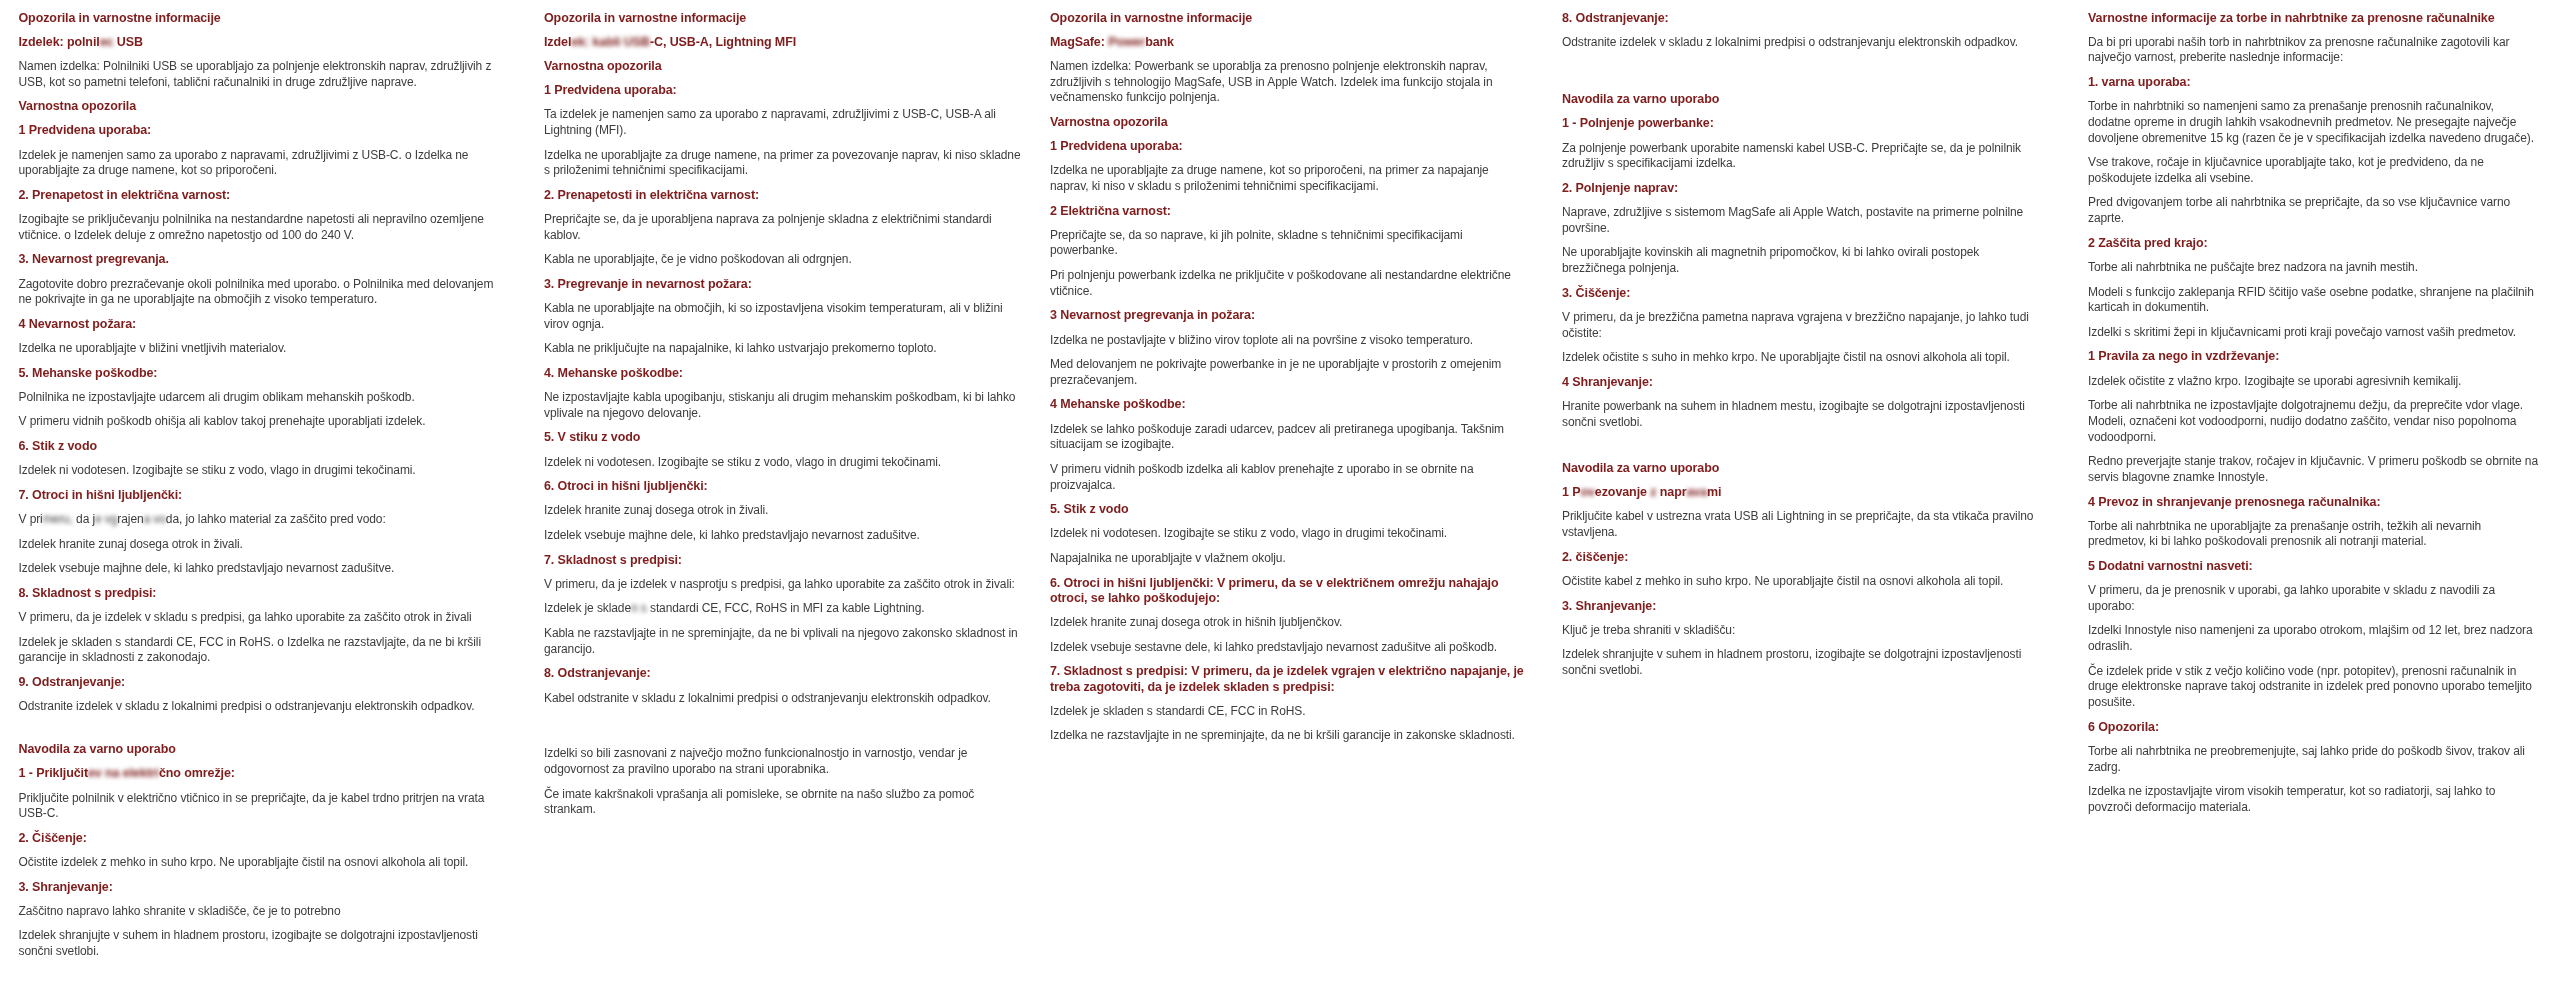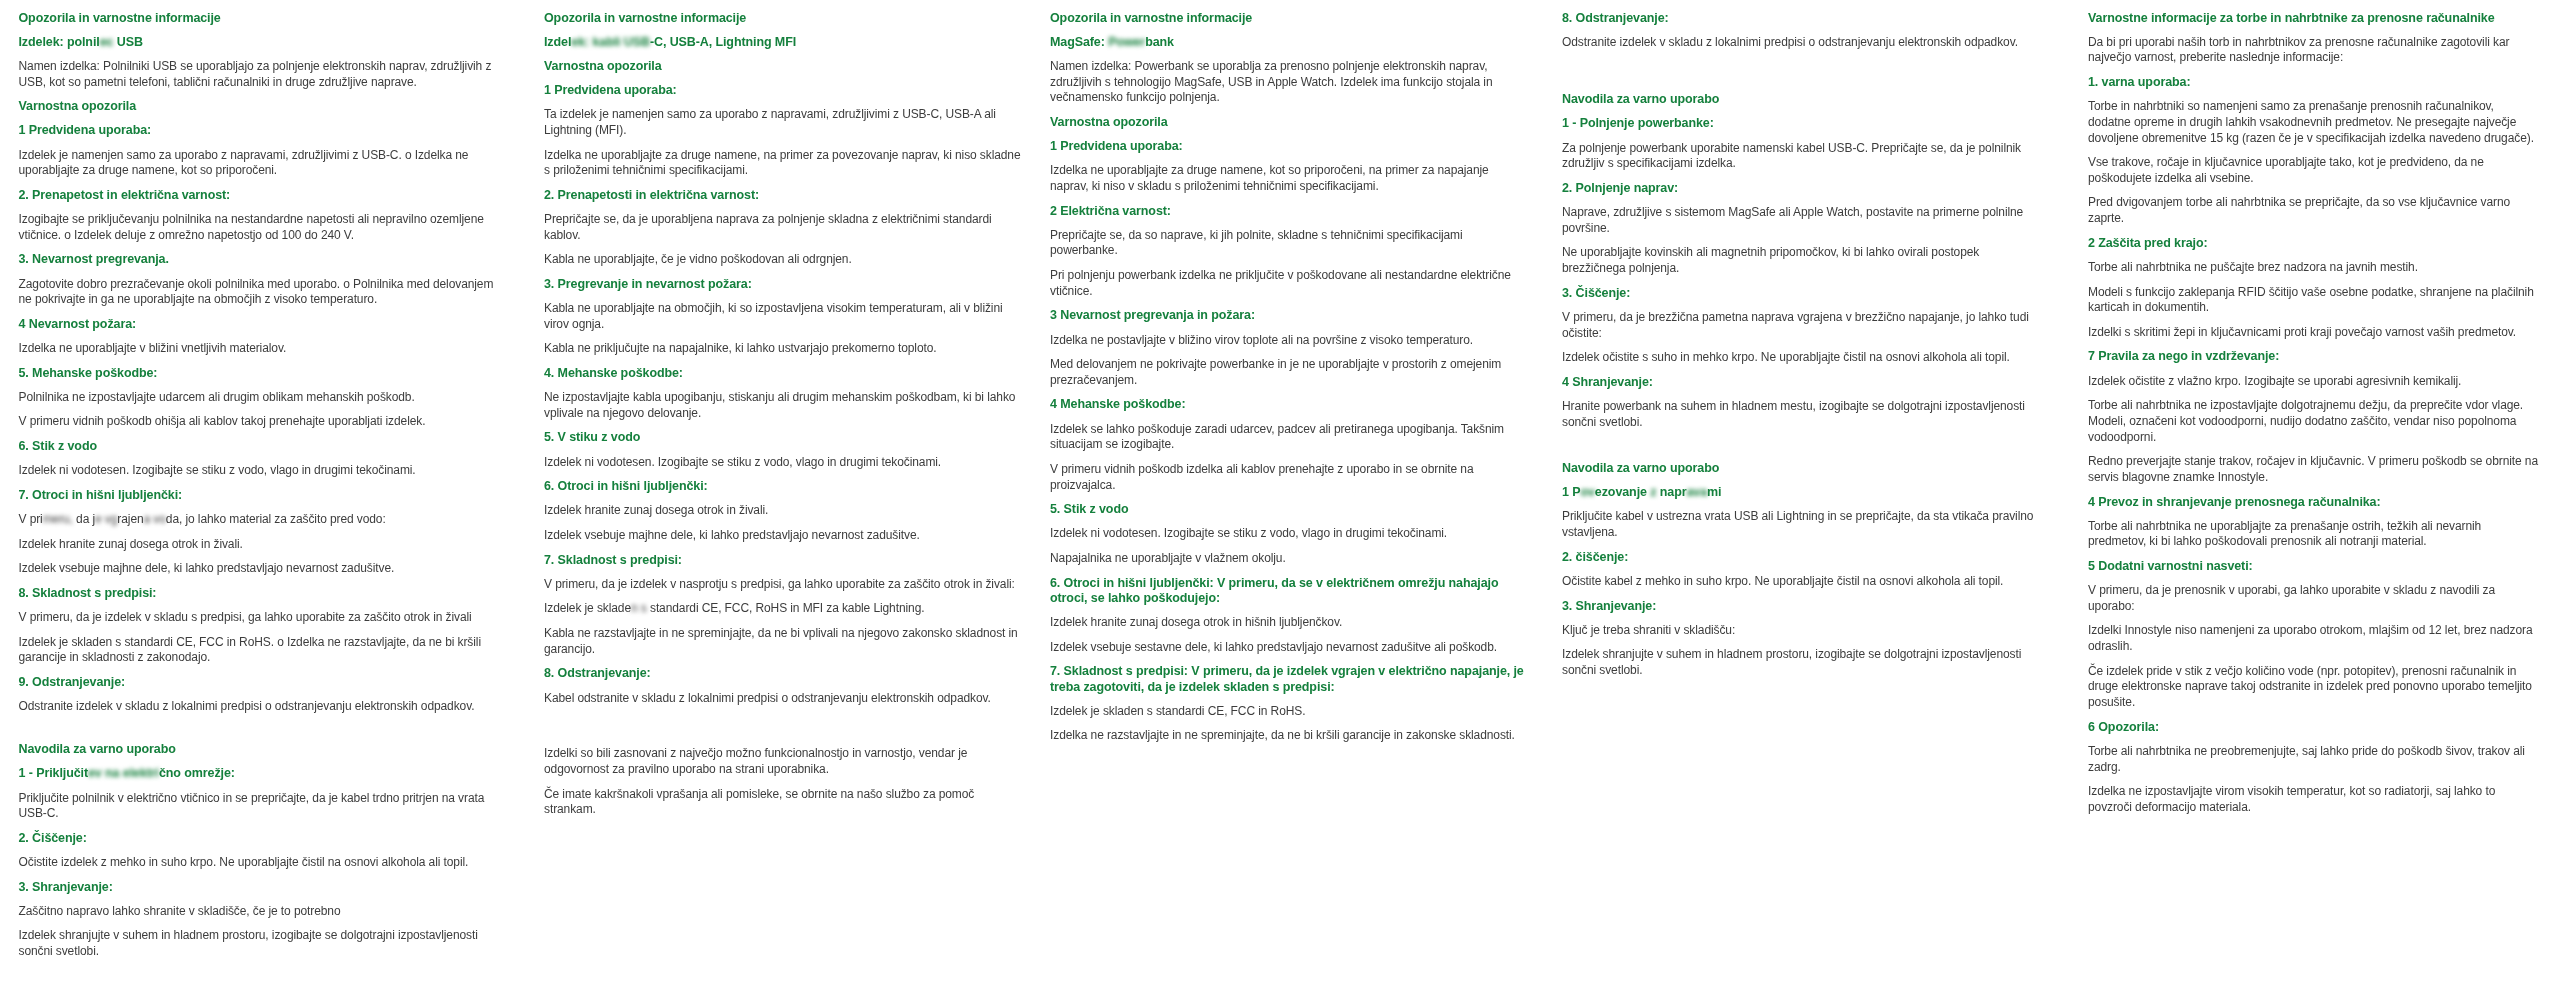--- a/index.html
+++ b/index.html
@@ -4,21 +4,21 @@
 <style>
   html,body{margin:0;padding:0;}
   body{
     width:2576px;height:1006px;background:#ffffff;position:relative;overflow:hidden;
     font-family:"Liberation Sans",sans-serif;
     -webkit-font-smoothing:antialiased;
   }
   .doc{position:absolute;inset:0;}
   .col{position:absolute;top:10.5px;}
   .col .h{
-    font-size:12.5px;font-weight:700;color:#15803d;
+    font-size:12.5px;font-weight:700;color:#7f1d1d;
     margin:8.9px 0;line-height:15.3px;letter-spacing:-0.1px;
   }
   .col .p{
     font-size:12px;font-weight:400;color:#3d3d3d;
     margin:8.9px 0;line-height:15.7px;letter-spacing:-0.1px;
   }
   .col > :first-child{margin-top:0;}
   .blur{filter:blur(1.9px);}
   .gap{width:100%;}
 </style>
@@ -149,21 +149,21 @@
         <h3 class="h"><span>Varnostne informacije za torbe in nahrbtnike za prenosne računalnike</span></h3>
         <p class="p"><span>Da bi pri uporabi naših torb in nahrbtnikov za prenosne računalnike zagotovili kar največjo varnost, preberite naslednje informacije:</span></p>
         <h3 class="h"><span>1. varna uporaba:</span></h3>
         <p class="p"><span>Torbe in nahrbtniki so namenjeni samo za prenašanje prenosnih računalnikov, dodatne opreme in drugih lahkih vsakodnevnih predmetov. Ne presegajte največje dovoljene obremenitve 15 kg (razen če je v specifikacijah izdelka navedeno drugače).</span></p>
         <p class="p"><span>Vse trakove, ročaje in ključavnice uporabljajte tako, kot je predvideno, da ne poškodujete izdelka ali vsebine.</span></p>
         <p class="p"><span>Pred dvigovanjem torbe ali nahrbtnika se prepričajte, da so vse ključavnice varno zaprte.</span></p>
         <h3 class="h"><span>2 Zaščita pred krajo:</span></h3>
         <p class="p"><span>Torbe ali nahrbtnika ne puščajte brez nadzora na javnih mestih.</span></p>
         <p class="p"><span>Modeli s funkcijo zaklepanja RFID ščitijo vaše osebne podatke, shranjene na plačilnih karticah in dokumentih.</span></p>
         <p class="p"><span>Izdelki s skritimi žepi in ključavnicami proti kraji povečajo varnost vaših predmetov.</span></p>
-        <h3 class="h"><span>7 Pravila za nego in vzdrževanje:</span></h3>
+        <h3 class="h"><span>1 Pravila za nego in vzdrževanje:</span></h3>
         <p class="p"><span>Izdelek očistite z vlažno krpo. Izogibajte se uporabi agresivnih kemikalij.</span></p>
         <p class="p"><span>Torbe ali nahrbtnika ne izpostavljajte dolgotrajnemu dežju, da preprečite vdor vlage. Modeli, označeni kot vodoodporni, nudijo dodatno zaščito, vendar niso popolnoma vodoodporni.</span></p>
         <p class="p"><span>Redno preverjajte stanje trakov, ročajev in ključavnic. V primeru poškodb se obrnite na servis blagovne znamke Innostyle.</span></p>
         <h3 class="h"><span>4 Prevoz in shranjevanje prenosnega računalnika:</span></h3>
         <p class="p"><span>Torbe ali nahrbtnika ne uporabljajte za prenašanje ostrih, težkih ali nevarnih predmetov, ki bi lahko poškodovali prenosnik ali notranji material.</span></p>
         <h3 class="h"><span>5 Dodatni varnostni nasveti:</span></h3>
         <p class="p"><span>V primeru, da je prenosnik v uporabi, ga lahko uporabite v skladu z navodili za uporabo:</span></p>
         <p class="p"><span>Izdelki Innostyle niso namenjeni za uporabo otrokom, mlajšim od 12 let, brez nadzora odraslih.</span></p>
         <p class="p"><span>Če izdelek pride v stik z večjo količino vode (npr. potopitev), prenosni računalnik in druge elektronske naprave takoj odstranite in izdelek pred ponovno uporabo temeljito posušite.</span></p>
         <h3 class="h"><span>6 Opozorila:</span></h3>

